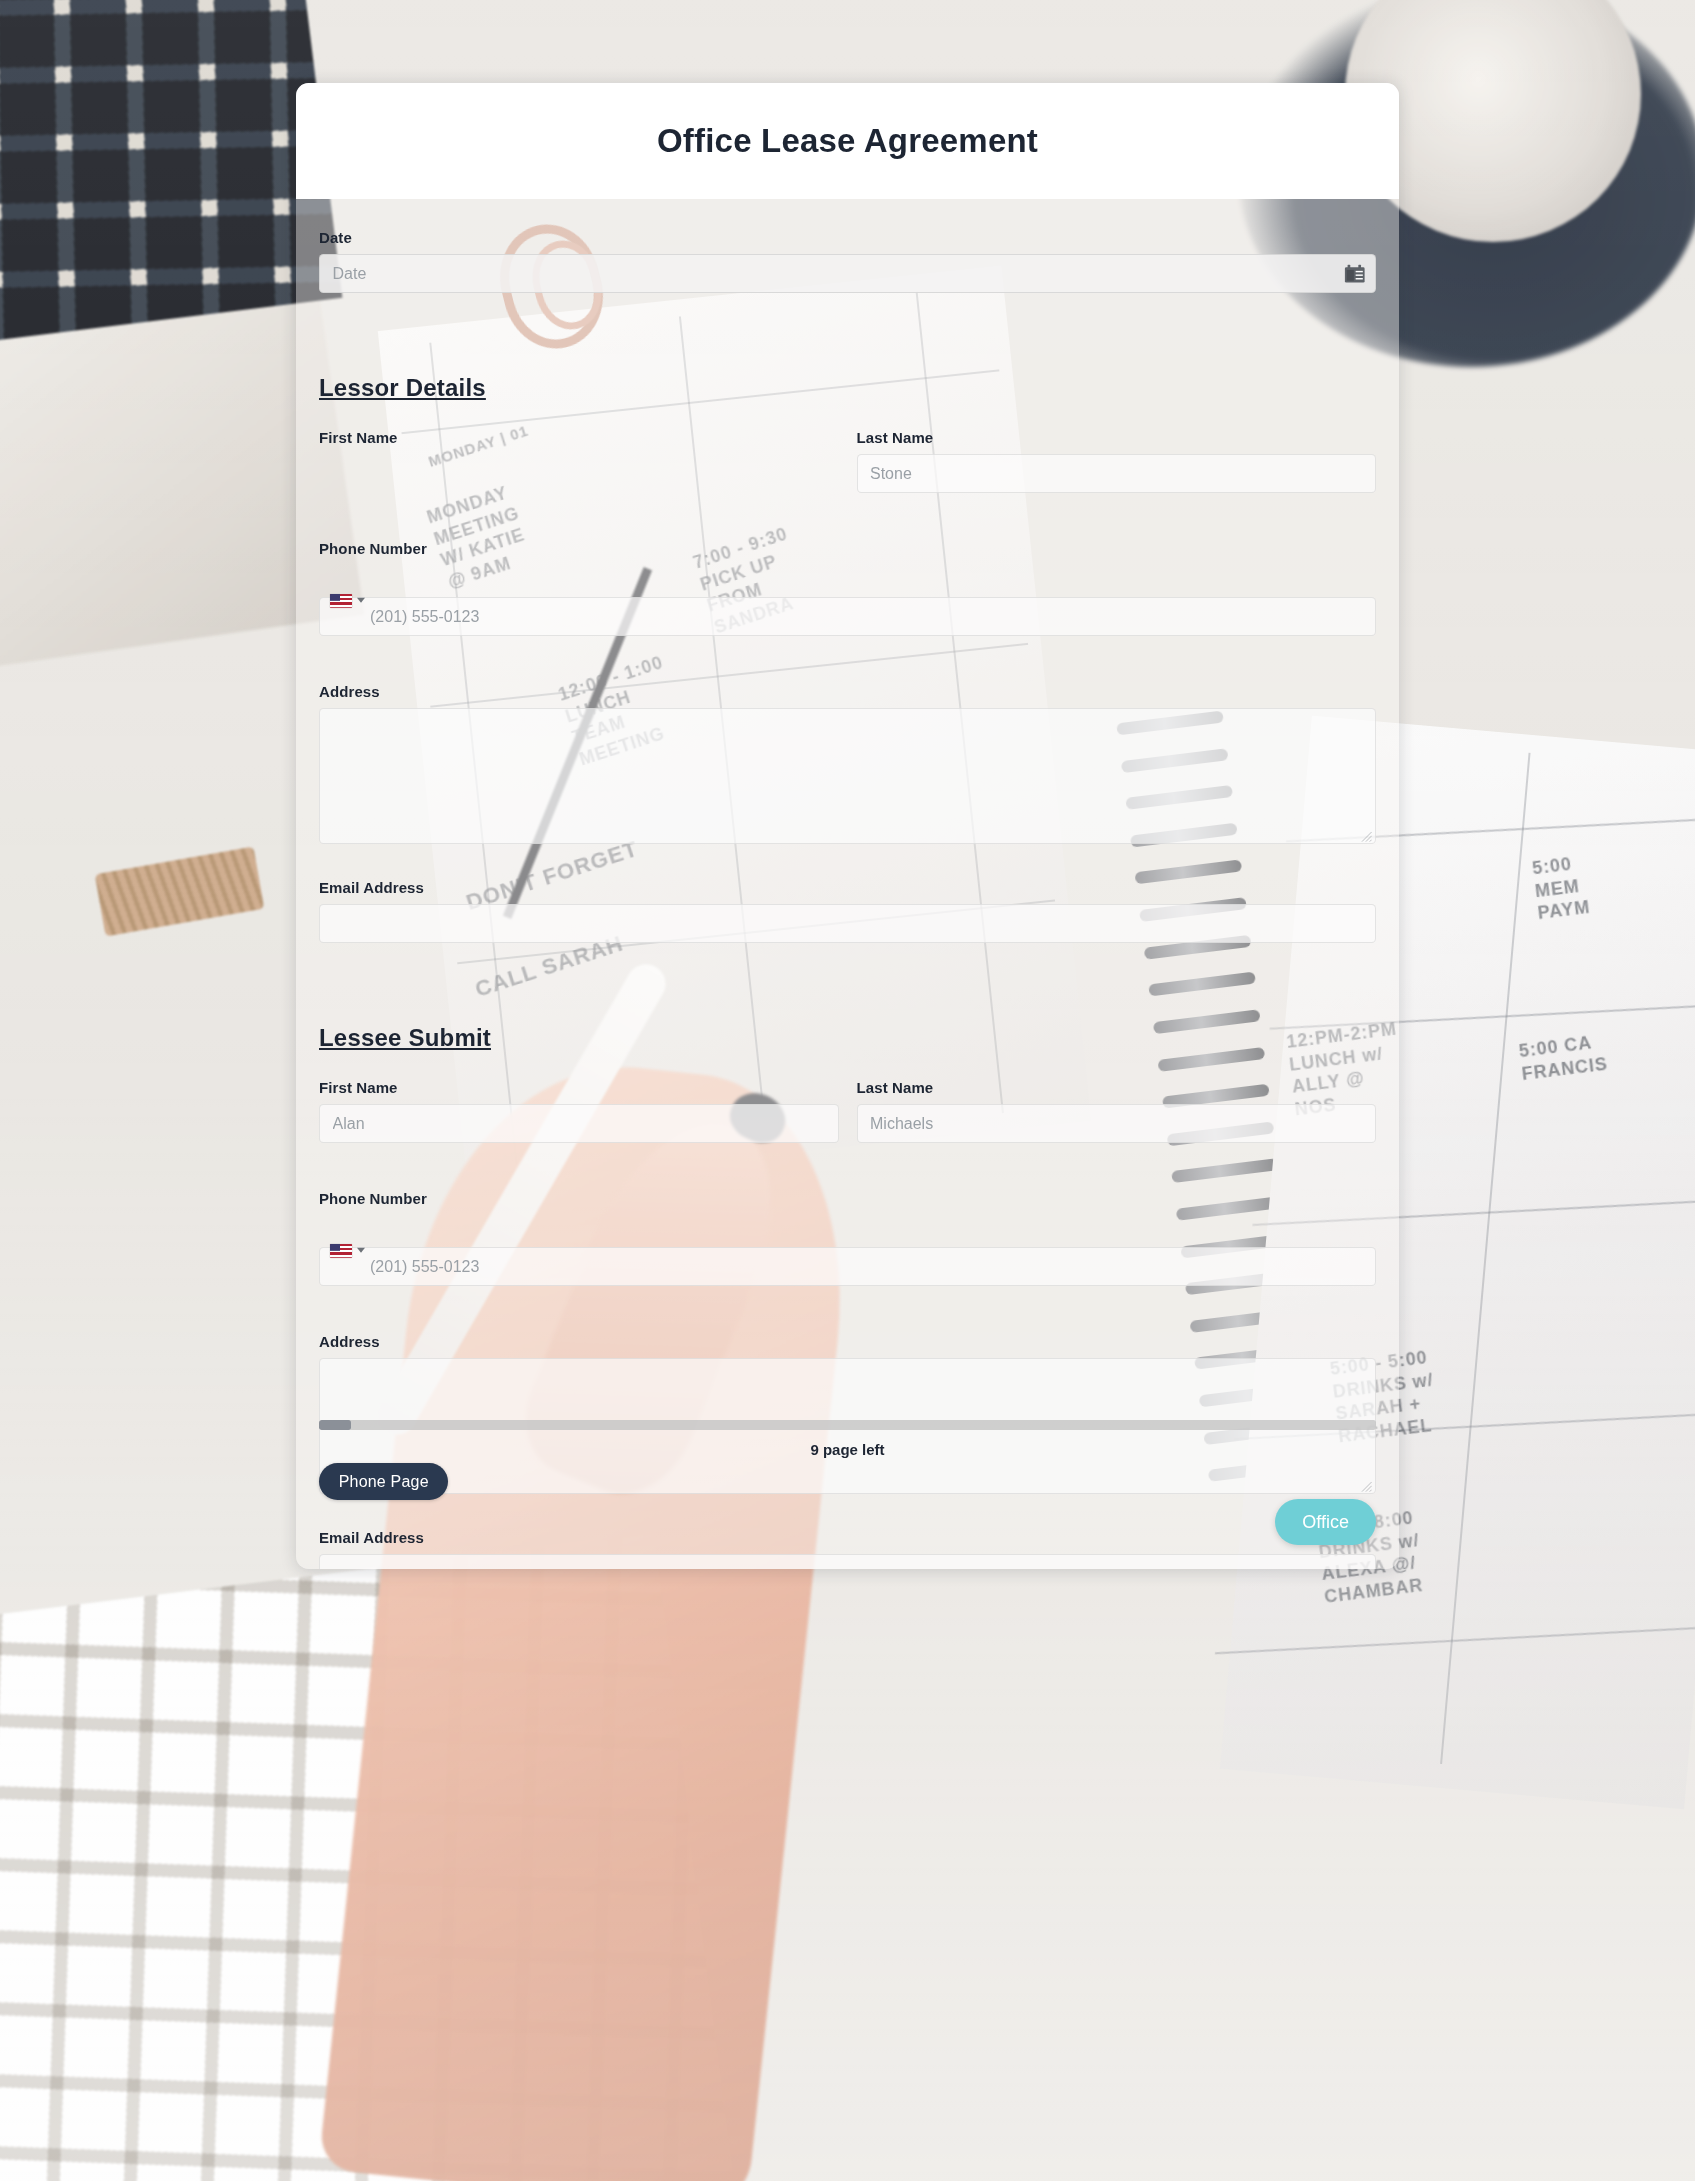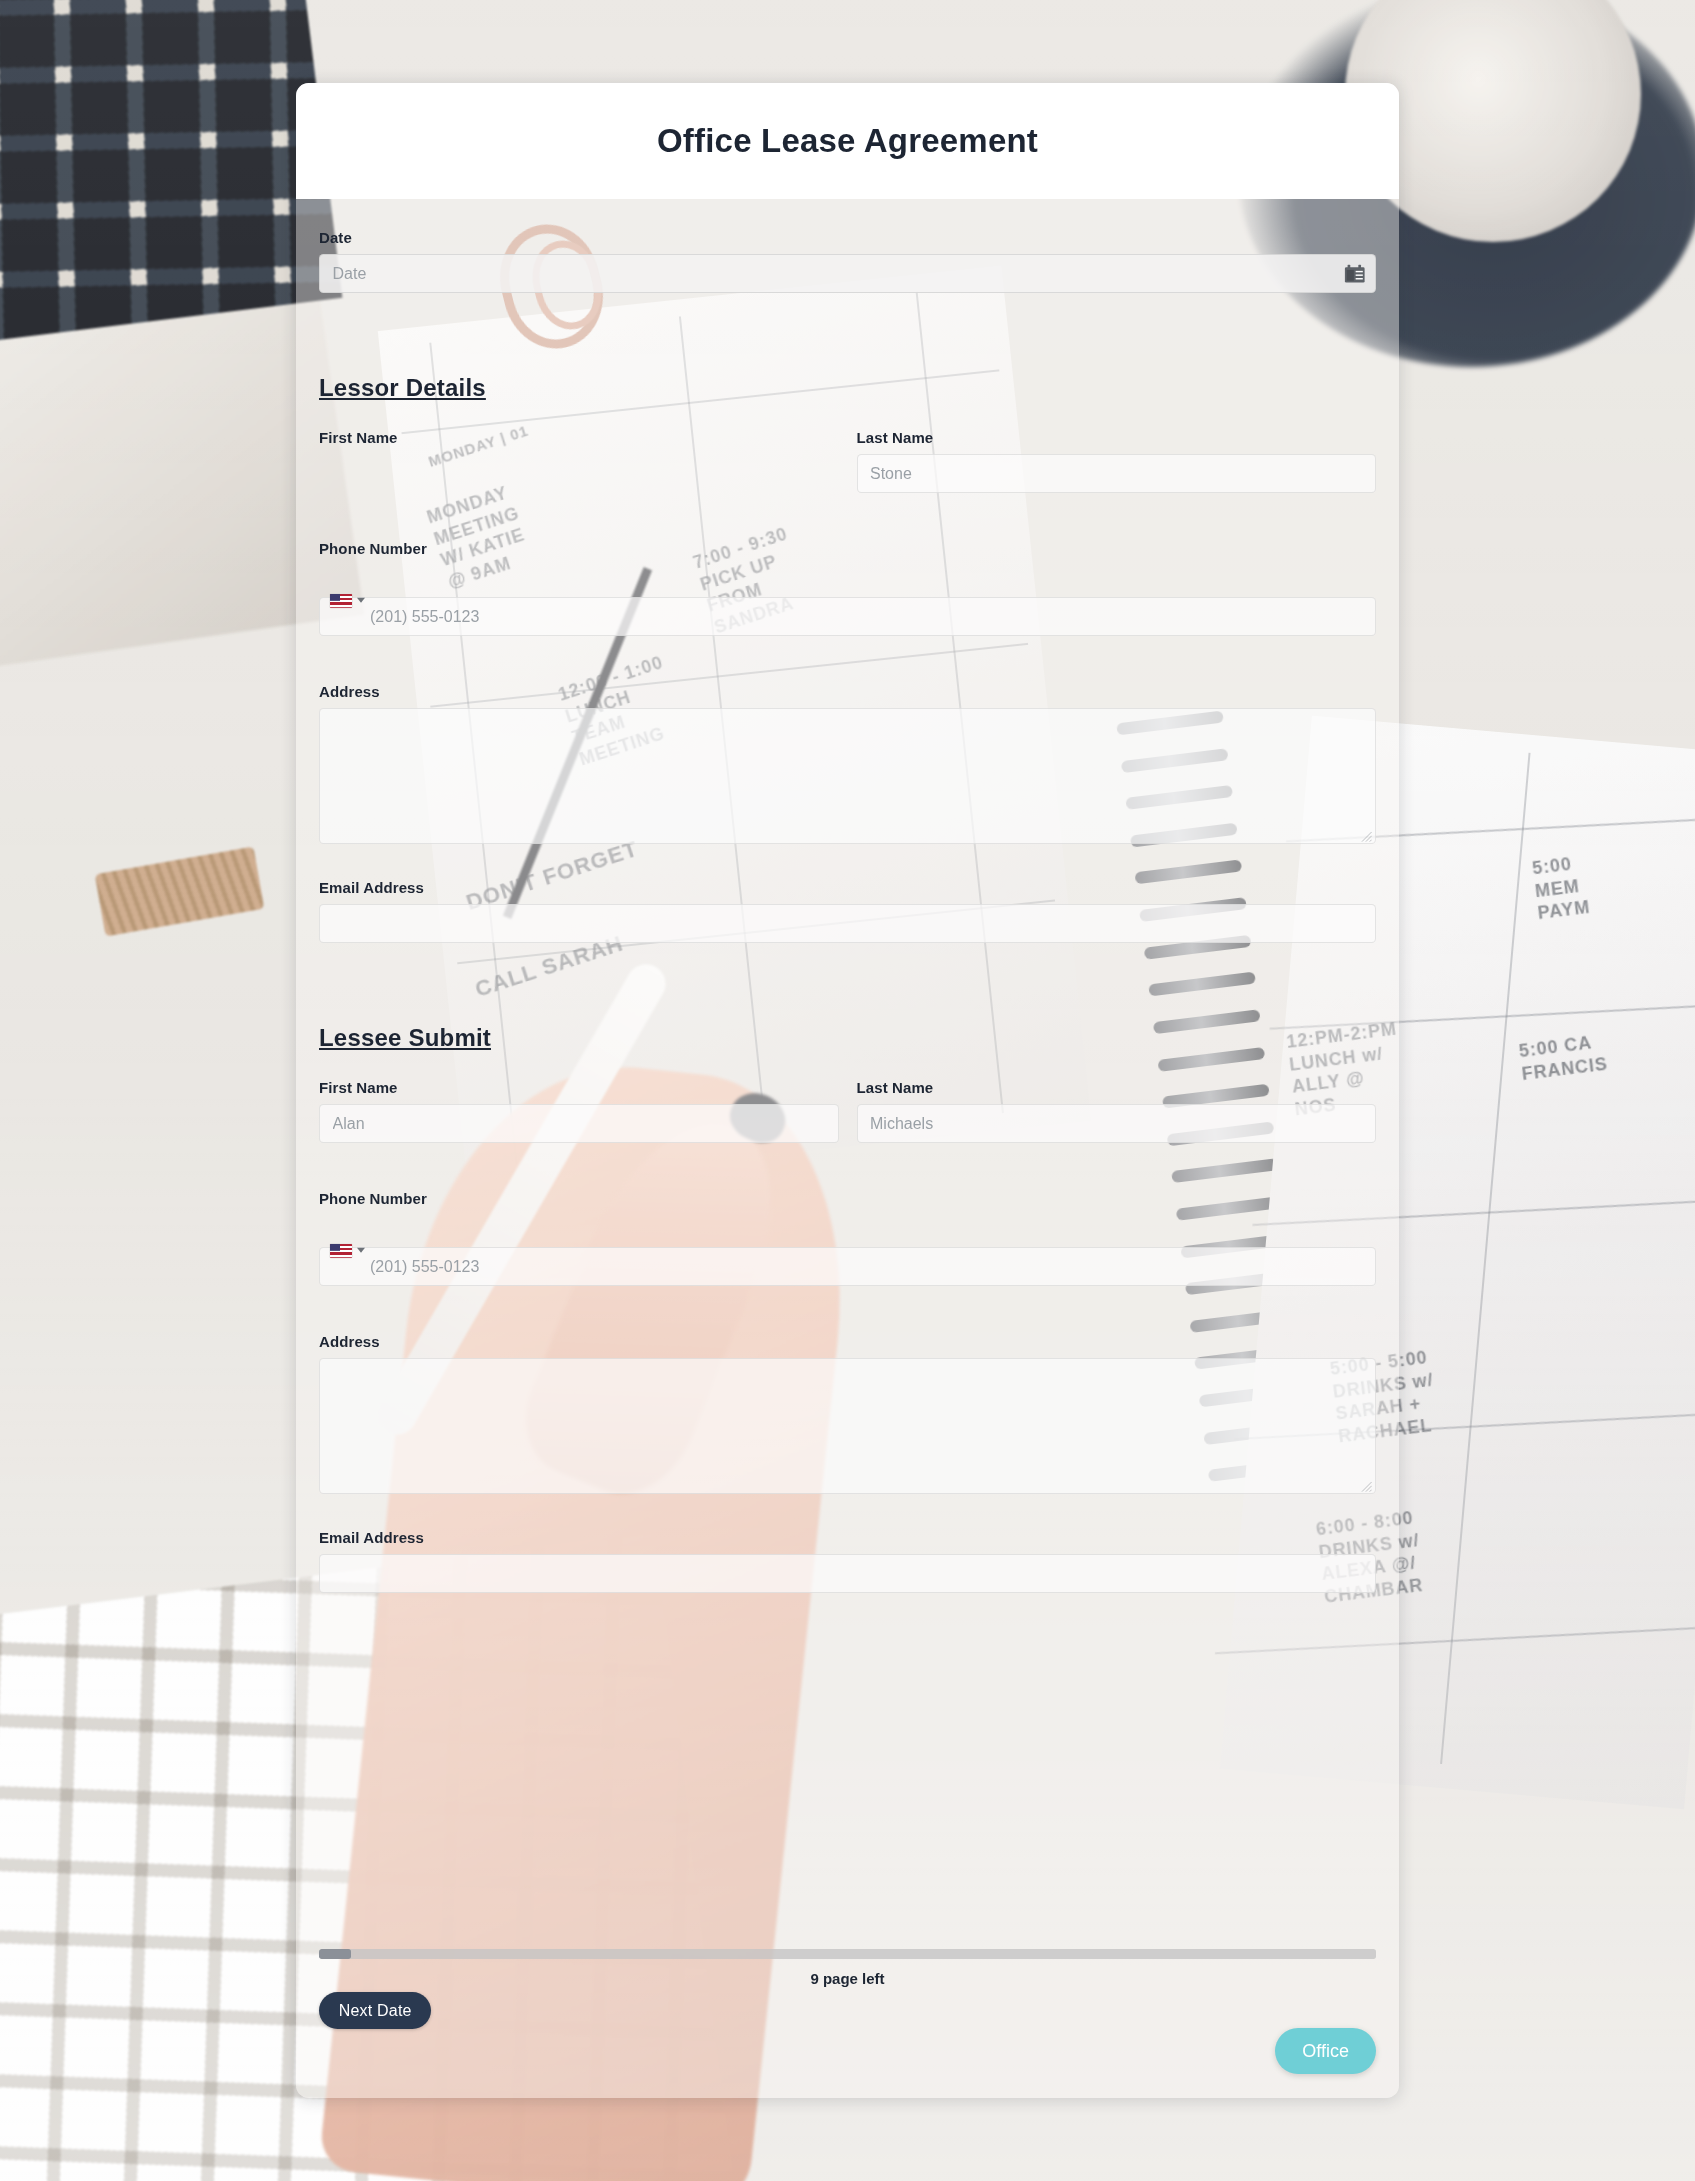--- a/index.html
+++ b/index.html
@@ -170,21 +170,21 @@
     position: absolute; inset: 0;
     background: linear-gradient(180deg, rgba(255,255,255,0.18) 0%, rgba(255,255,255,0.10) 50%, rgba(255,255,255,0.34) 100%);
   }
 
   
   #form-card {
     position: absolute;
     left: 296px;
     top: 83px;
     width: 1103px;
-    height: 2015px;
+    height: 1486px;
     border-radius: 12.5px;
     overflow: hidden;
     box-shadow: 0 1.8px 16px rgba(40,45,55,0.18);
     background: rgba(247,246,244,0.42);
     backdrop-filter: blur(0px);
   }
 
   #form-header {
     height: 116px;
     background: #ffffff;
@@ -601,19 +601,19 @@
     </div>
 
   </div>
 
   <div id="form-footer">
     <div id="progress-track">
       <div id="progress-fill" style="width: 3%;"></div>
     </div>
     <div id="pages-left">9 page left</div>
     <div id="footer-row">
-      <button id="next-page-btn">Next Date</button>
+      <button id="next-page-btn">Phone Page</button>
       <button id="submit-btn">Office</button>
     </div>
   </div>
 
 </div>
 
 
 </body></html>

